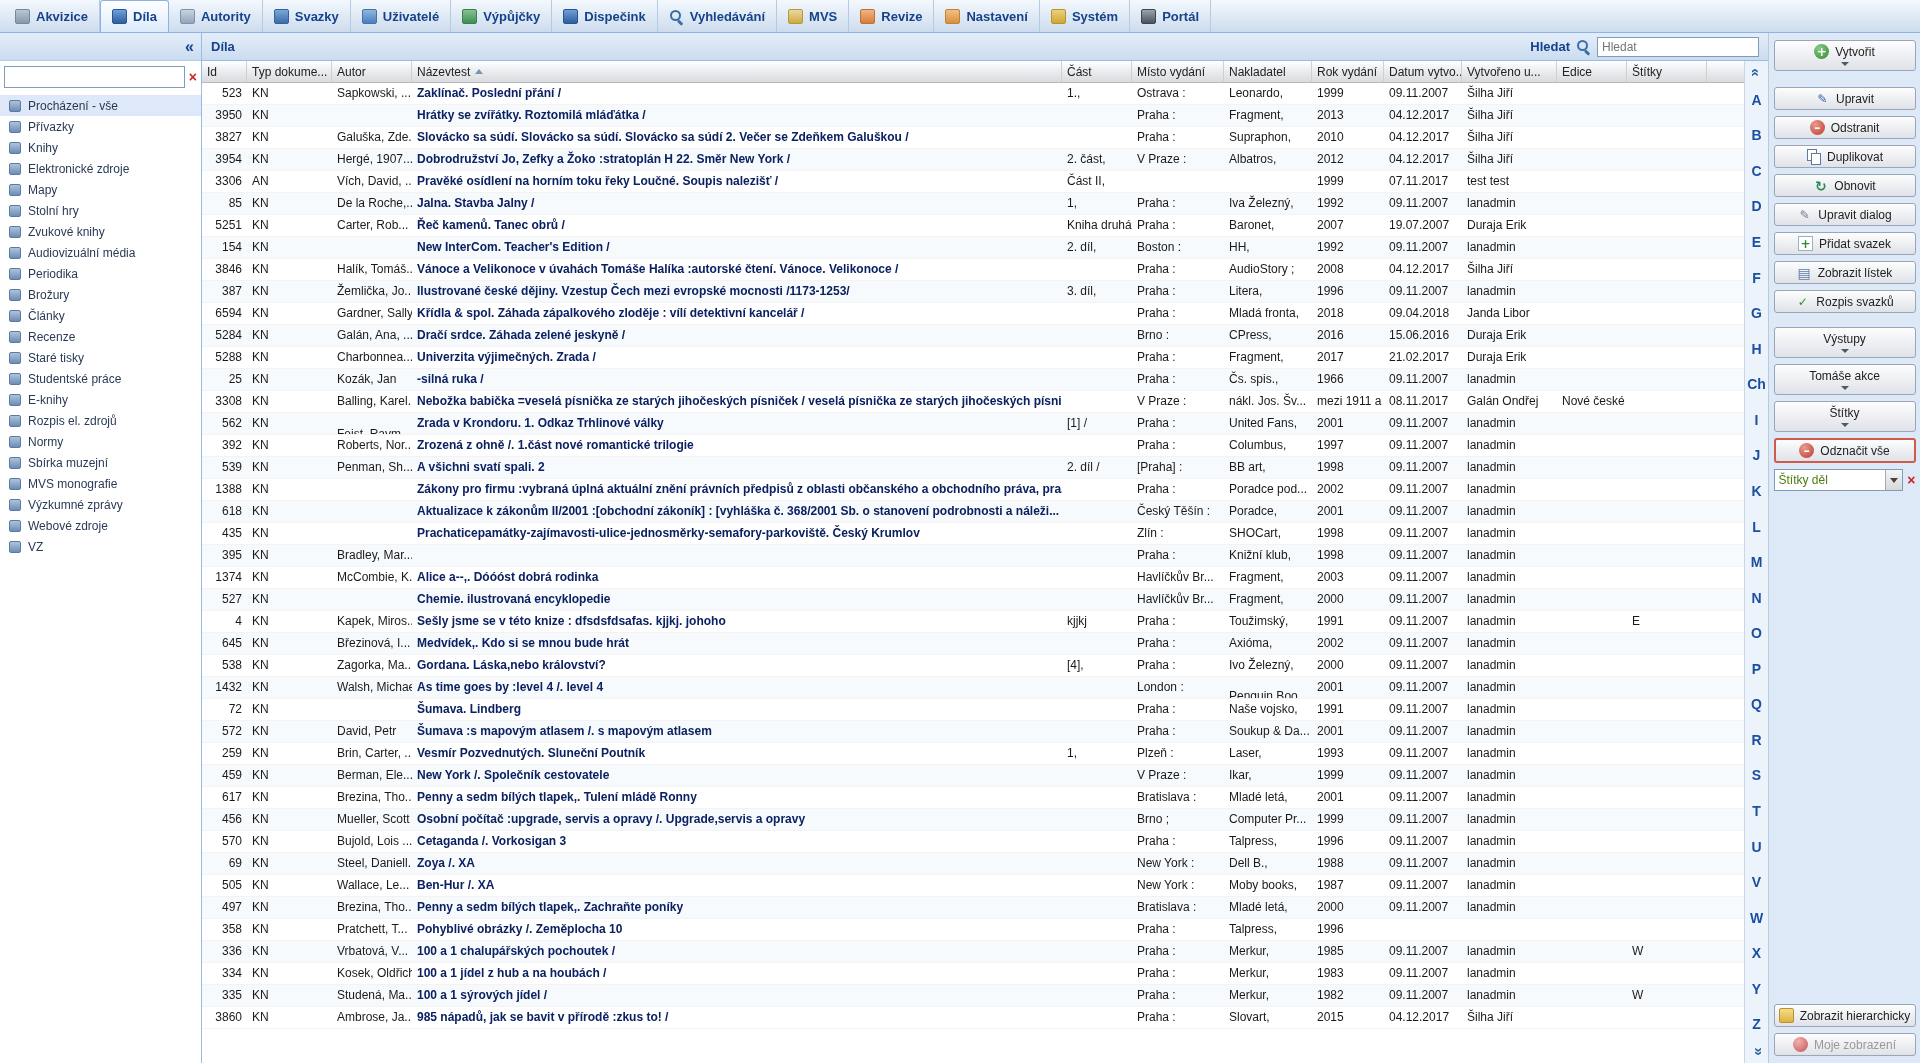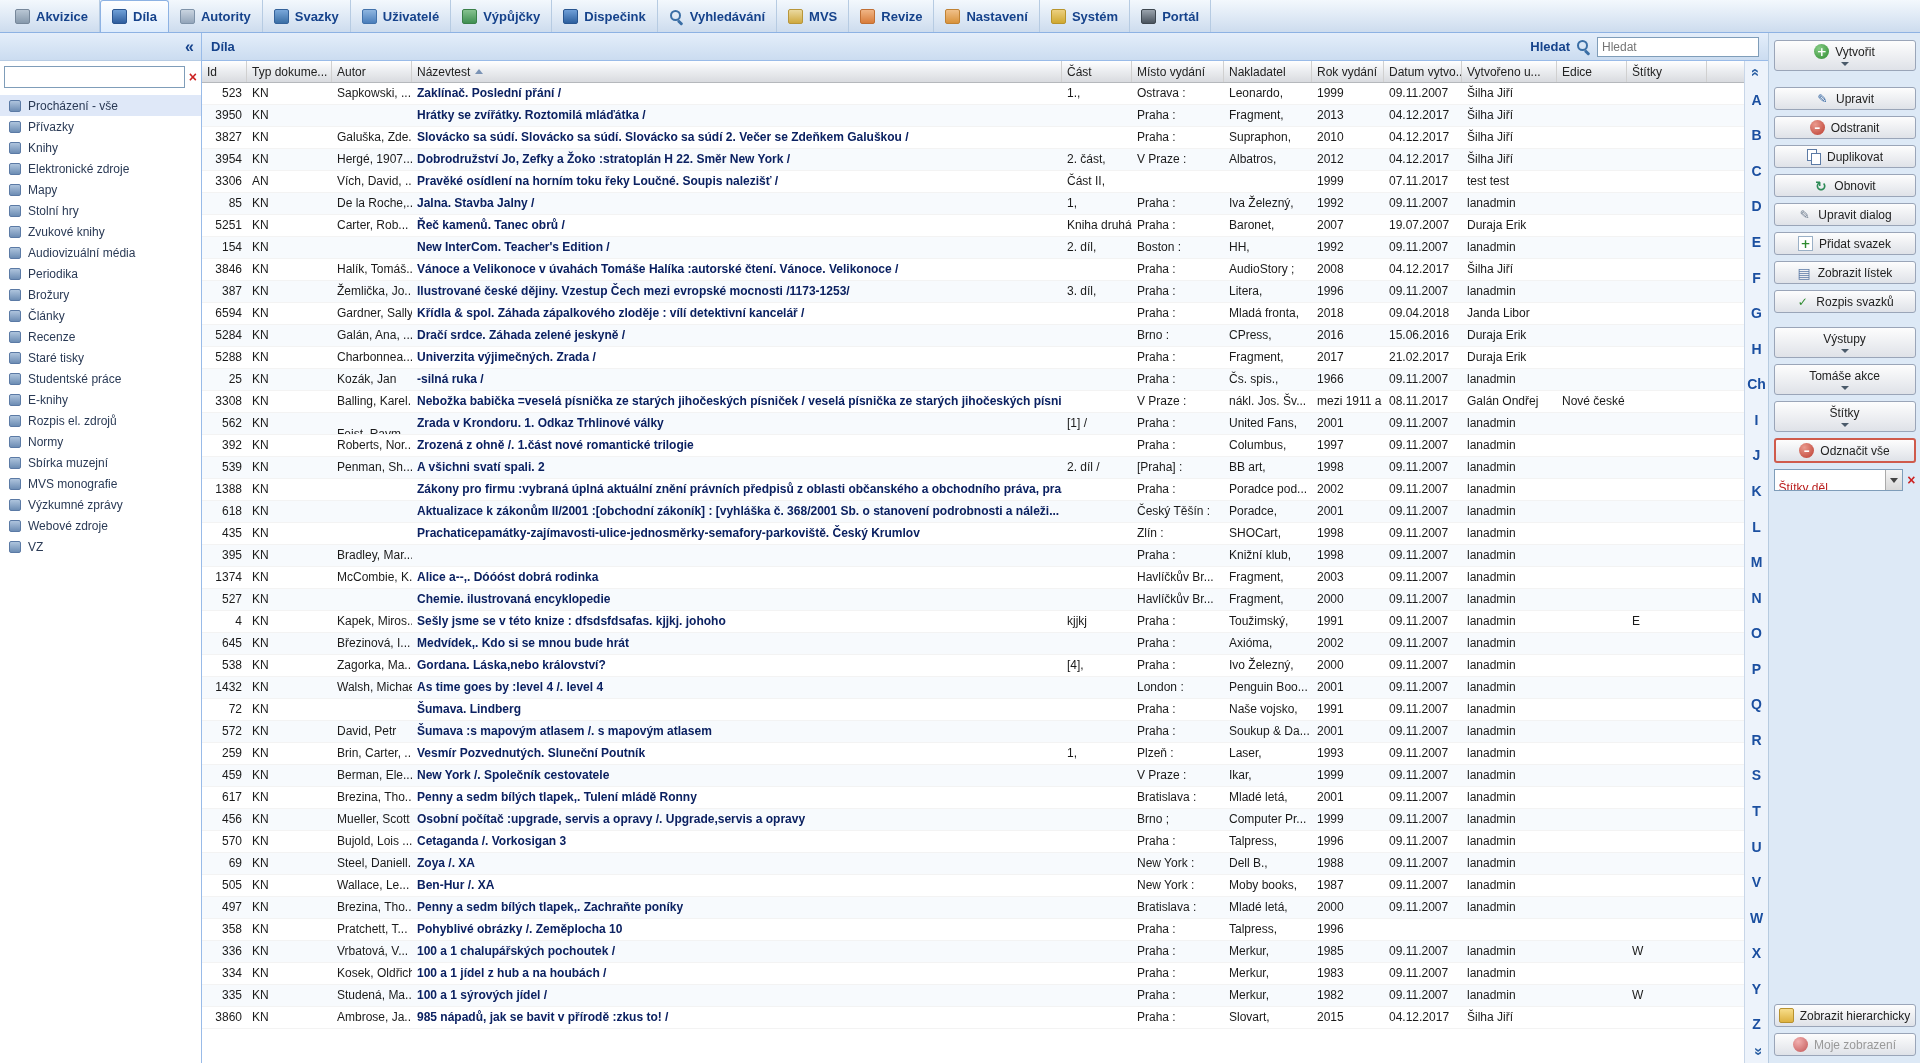--- a/index.html
+++ b/index.html
@@ -94,21 +94,21 @@
 .add-volume-icon{color:#2e8b2e;font-weight:bold;background:#fff;border:1px solid #9ab0c6}
 .add-volume-icon::before{content:"+"}
 .show-card-icon{color:#5b7aa5;font-size:14px}
 .show-card-icon::before{content:"▤"}
 .volume-list-icon{color:#2e8b2e;font-weight:bold}
 .volume-list-icon::before{content:"✓"}
 .hierarchy-icon{background:linear-gradient(#f7dd8a,#ddb13f);border:1px solid #b8922f;border-radius:2px}
 .my-views-icon{border-radius:50%;background:radial-gradient(circle at 35% 30%,#f2b0b0,#c25656)}
 #tagfilter{width:142px;display:flex;align-items:center;gap:4px}
 .selectbox{flex:1;height:22px;border:1px solid #7f9db9;background:#fff;display:flex;align-items:stretch;min-width:0}
-.selectbox .val{flex:1;padding:8px 4px;color:#b91c1c;white-space:nowrap;overflow:hidden;line-height:20px}
+.selectbox .val{flex:1;padding:0 4px;color:#4d7c0f;white-space:nowrap;overflow:hidden;line-height:20px}
 .selectbox .dd{width:17px;flex:none;background:linear-gradient(#f5f5f5,#d8d8d8);border-left:1px solid #aaa;display:flex;align-items:center;justify-content:center;cursor:pointer}
 .ddarrow{width:0;height:0;border-left:4px solid transparent;border-right:4px solid transparent;border-top:5px solid #444}
 .spacer{flex:1}
 </style>
 </head>
 <body>
 
 <div id="tabbar">
     <div class="tab">
       <span class="tabicon acquisitions-icon"></span>
@@ -695,21 +695,21 @@
               <div class="tcell" style="width: 70px;"></div>
               <div class="tcell" style="width: 80px;"></div>
             </div>
             <div class="trow">
               <div class="tcell num" style="width: 45px;">1432</div>
               <div class="tcell" style="width: 85px;">KN</div>
               <div class="tcell" style="width: 80px;">Walsh, Michael</div>
               <div class="tcell title" style="width: 650px;">As time goes by :level 4 /. level 4</div>
               <div class="tcell" style="width: 70px;"></div>
               <div class="tcell" style="width: 92px;">London :</div>
-              <div class="tcell" style="width: 88px;">Penguin Boo...</div>
+              <div class="tcell" style="width: 88px; margin-top: 9px;">Penguin Boo...</div>
               <div class="tcell" style="width: 72px;">2001</div>
               <div class="tcell" style="width: 78px;">09.11.2007</div>
               <div class="tcell" style="width: 95px;">lanadmin</div>
               <div class="tcell" style="width: 70px;"></div>
               <div class="tcell" style="width: 80px;"></div>
             </div>
             <div class="trow">
               <div class="tcell num" style="width: 45px;">72</div>
               <div class="tcell" style="width: 85px;">KN</div>
               <div class="tcell" style="width: 80px;"></div>

